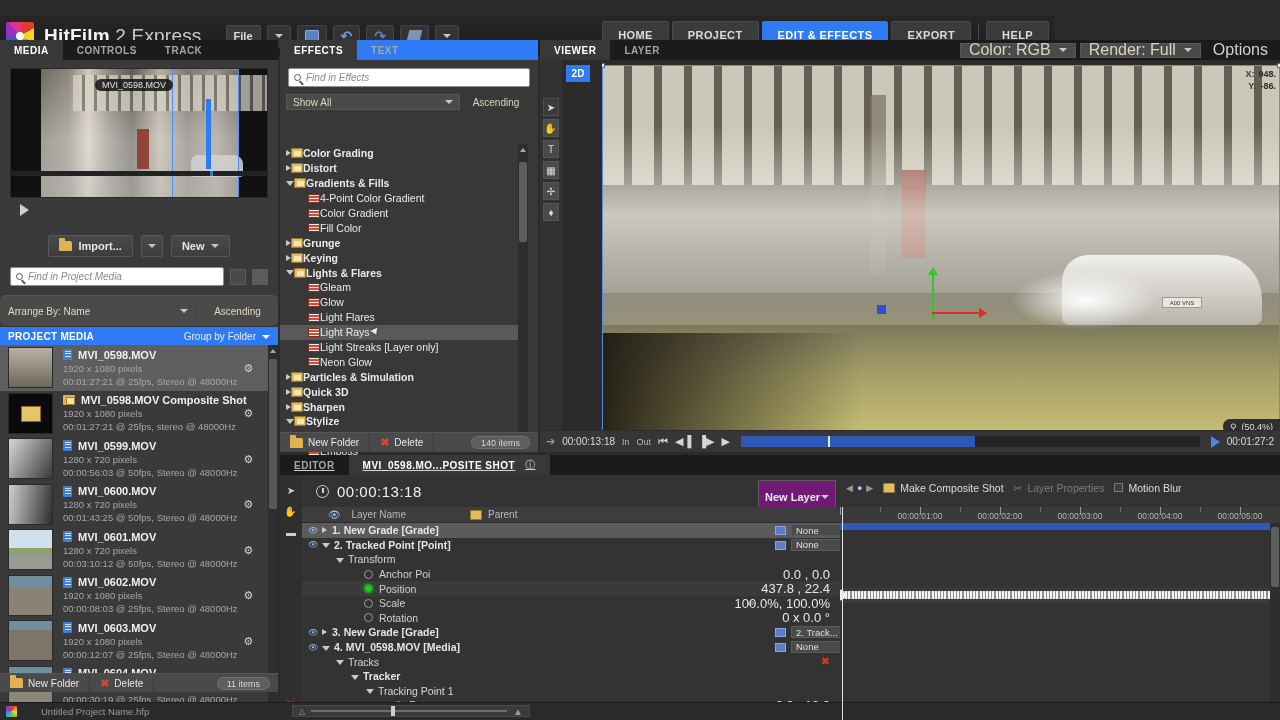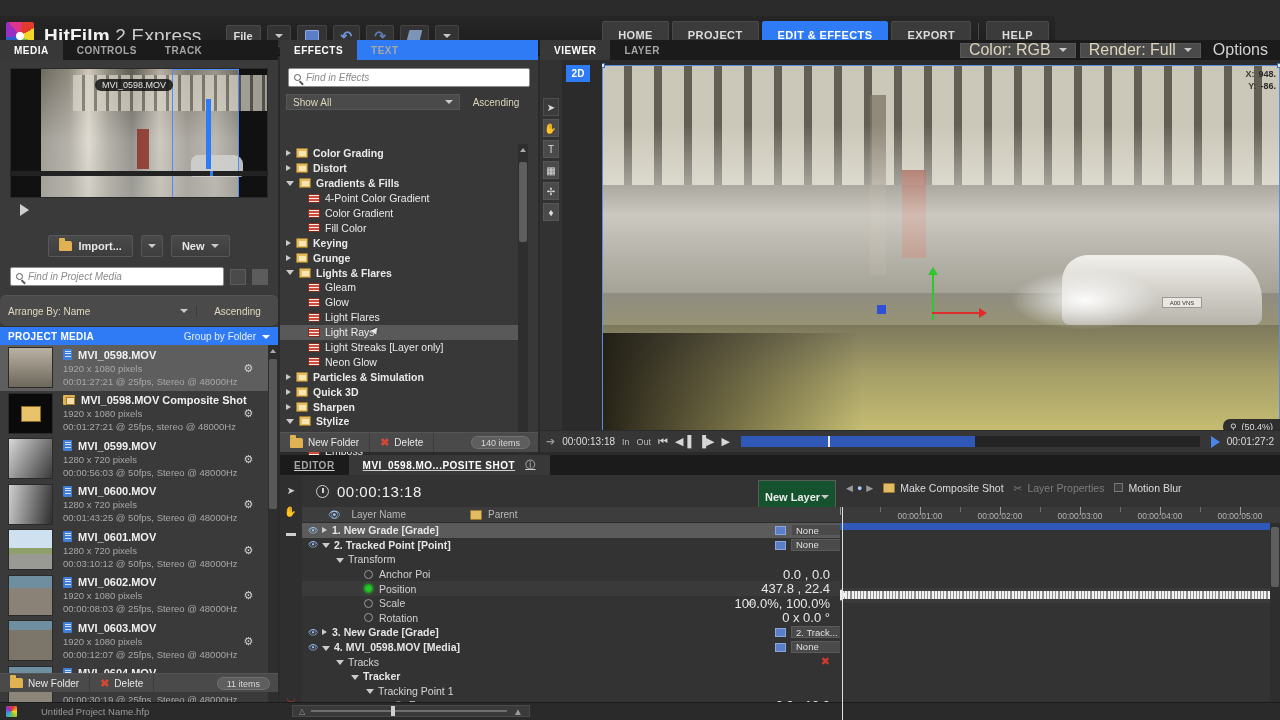--- a/index.html
+++ b/index.html
@@ -178,21 +178,21 @@
   .fx-panel { position:absolute; left:280px; top:40px; width:258px; height:412px; background:#383838; }
   .fx-tabs { background:#2f7bf6; }
   .fx-search { margin:8px 8px 0 8px; }
   .fx-filter { margin:7px 6px 0 6px; display:flex; align-items:center; }
   .fx-sel {
     flex:1; height:16px; background:#4a4a4a; border:1px solid #575757; display:flex; align-items:center;
     padding:0 6px; color:#ded5bb; font-size:10px; justify-content:space-between;
   }
   .fx-asc { width:72px; text-align:center; color:#ded5bb; font-size:10px; }
   .fx-tree { position:absolute; left:0; top:102px; width:248px; height:330px; overflow:hidden; }
-  .fxrow { height:14.9px; display:flex; align-items:center; gap:5px; padding-left:6px; color:#eaeaea; font-size:10.5px; }
+  .fxrow { height:14.9px; display:flex; align-items:center; padding-left:6px; color:#eaeaea; font-size:10.5px; }
   .fxrow.grp { font-weight:bold; }
   .fxrow.hl { background:#595959; }
   .tri { width:0;height:0;border-top:3.5px solid transparent;border-bottom:3.5px solid transparent;border-left:5px solid #c9c9c9; flex:none;}
   .tri.open { border-left:4px solid transparent;border-right:4px solid transparent;border-top:5px solid #c9c9c9;border-bottom:none;}
   .fold { width:12px;height:10px;background:#e3bb63;border-radius:1px; flex:none; position:relative; border:1px solid #9a7a2e;}
   .fold::after{content:"";position:absolute;left:2px;top:2px;width:7px;height:5px;background:#f6e5b5;}
   .fxic { width:12px;height:9px;background:#cf4d3d; flex:none; border:1px solid #7d2d22;
           background-image: repeating-linear-gradient(#f3ece6 0 1px, #cf4d3d 1px 3px);}
   .fx-scroll { position:absolute; right:10px; top:104px; width:10px; height:328px; background:#2e2e2e;}
   .fx-scroll .bar { position:absolute; left:1px; top:18px; width:8px; height:80px; background:#5e5e5e; border-radius:2px;}
@@ -286,21 +286,21 @@
   .ed-tabs { background:#1b1b1b; display:flex; align-items:stretch; height:20px;}
   .ed-tab-close { margin-left:10px; color:#9a9a9a; font-size:10px; }
   .ed-left-tools { position:absolute; left:0; top:20px; width:22px; height:245px; background:#2f2f2f; padding-top:8px;}
   .edtool { width:15px;height:15px;margin:0 auto 6px auto; display:flex;align-items:center;justify-content:center; color:#cfcfcf; font-size:10px;}
   .edtool.magnet { color:#d03a2a; }
   .ed-head { position:absolute; left:22px; top:20px; width:258px; height:32px; display:flex; align-items:center; gap:8px; padding-left:14px; background:#333;}
   .ed-clock { width:13px;height:13px;border:1.5px solid #d0d0d0;border-radius:50%; position:relative; flex:none;}
   .ed-clock::after{content:"";position:absolute;left:5px;top:2px;width:1.5px;height:5px;background:#d0d0d0;}
   .ed-time { font-size:15px; color:#f0f0f0; letter-spacing:.5px; }
   .newlayer {
-    position:absolute; left:478px; top:25px; width:78px; height:20px; background:#14532d; border:1px solid #5a5a5a;
+    position:absolute; left:478px; top:25px; width:78px; height:20px; background:#701a75; border:1px solid #5a5a5a;
     display:flex; align-items:center; justify-content:space-between; padding:16px 6px; font-size:11px; font-weight:bold; color:#ececec;
   }
   .ed-toolbar2 {
     position:absolute; left:560px; top:20px; width:720px; height:25px; background:#333; display:flex; align-items:center; gap:10px; padding-left:6px; font-size:10.5px;
   }
   .tb-item { display:flex; align-items:center; gap:5px; color:#dcdcdc; }
   .tb-item.dim { color:#7d7d7d; }
   .comp-ic { width:12px;height:10px;background:#e3bb63;border:1px solid #9a7a2e;border-radius:1px;}
   .chk { width:9px;height:9px;border:1px solid #777; background:#3f3f3f;}
   .col-hdr {
@@ -649,26 +649,26 @@
           <span class="fxic"></span>
           <span>Color Gradient</span>
         </div>
       <div class="fxrow" style="padding-left:28px">
           <span class="fxic"></span>
           <span>Fill Color</span>
         </div>
       <div class="fxrow grp">
           <span class="tri"></span>
           <span class="fold"></span>
-          <span>Keying</span>
+          <span>Grunge</span>
         </div>
       <div class="fxrow grp">
           <span class="tri"></span>
           <span class="fold"></span>
-          <span>Grunge</span>
+          <span>Keying</span>
         </div>
       <div class="fxrow grp">
           <span class="tri open"></span>
           <span class="fold"></span>
           <span>Lights &amp; Flares</span>
         </div>
       <div class="fxrow" style="padding-left:28px">
           <span class="fxic"></span>
           <span>Gleam</span>
         </div>

